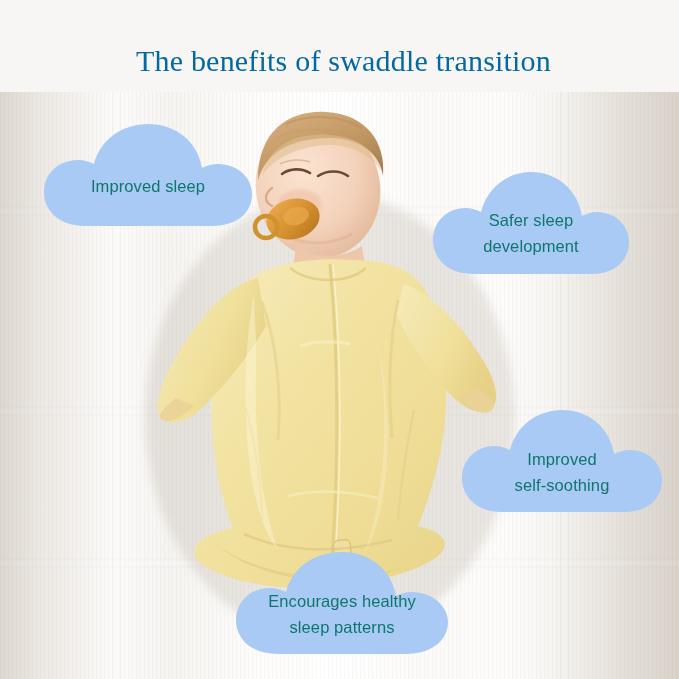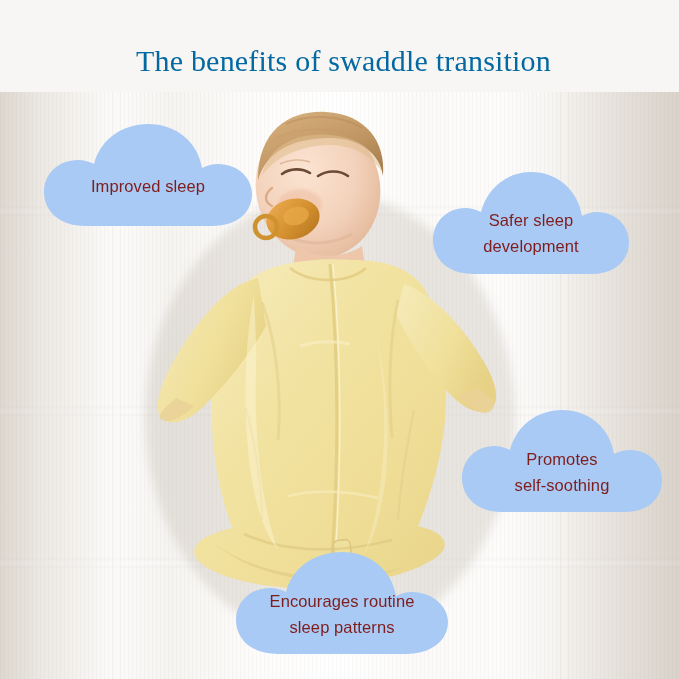--- a/index.html
+++ b/index.html
@@ -111,21 +111,21 @@
     left: 0; top: 0;
     width: 100%;
     height: 100%;
     overflow: visible;
   }
   .cloud .cloud-label {
     position: absolute;
     left: 0;
     width: 100%;
     text-align: center;
-    color: #7f1d1d;
+    color: #0f766e;
     font-family: "Liberation Sans", sans-serif;
     font-size: 16.5px;
     line-height: 26px;
     letter-spacing: .1px;
     font-weight: 400;
     white-space: pre-line;
   }
 </style>
 </head>
 <body>
@@ -293,27 +293,27 @@
 development</div>
   </div>
 
 
   <div class="cloud" style="left:460px; top:404px; width:204px; height:112px;">
     <svg viewBox="0 0 204 112" preserveAspectRatio="none">
       <path d="M42 108 C16 108 2 92 2 74 C2 56 16 42 34 42 C40 42 46 44 50 46
                C56 22 77 6 102 6 C129 6 150 24 154 50 C158 48 164 46 170 46
                C189 46 202 60 202 76 C202 94 189 108 164 108 Z" fill="#a9caf4"></path>
     </svg>
-    <div class="cloud-label" style="top:42px;">Promotes
+    <div class="cloud-label" style="top:42px;">Improved
 self-soothing</div>
   </div>
 
   <div class="cloud" style="left:234px; top:546px; width:216px; height:112px;">
     <svg viewBox="0 0 216 112" preserveAspectRatio="none">
       <path d="M44 108 C16 108 2 92 2 74 C2 56 16 42 36 42 C42 42 48 44 52 46
                C58 22 80 6 108 6 C136 6 158 24 162 50 C166 48 172 46 178 46
                C198 46 214 60 214 76 C214 94 198 108 172 108 Z" fill="#a9caf4"></path>
     </svg>
-    <div class="cloud-label" style="top:42px;">Encourages routine
+    <div class="cloud-label" style="top:42px;">Encourages healthy
 sleep patterns</div>
   </div>
 
 </div>
 
 </body></html>

